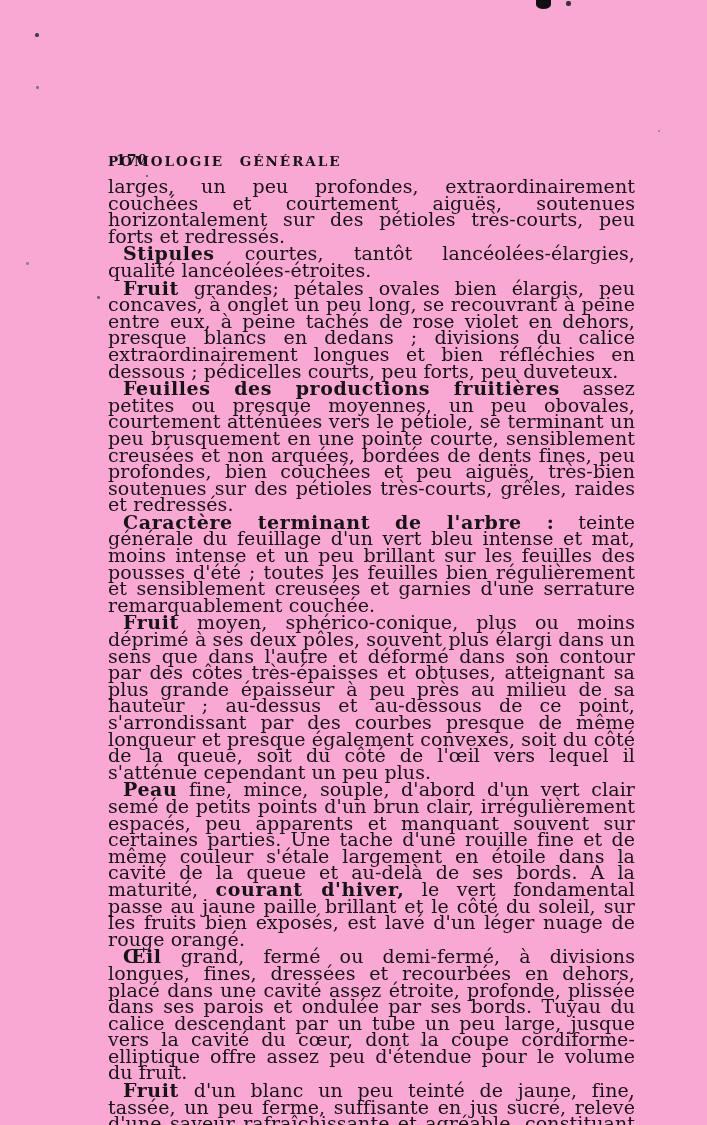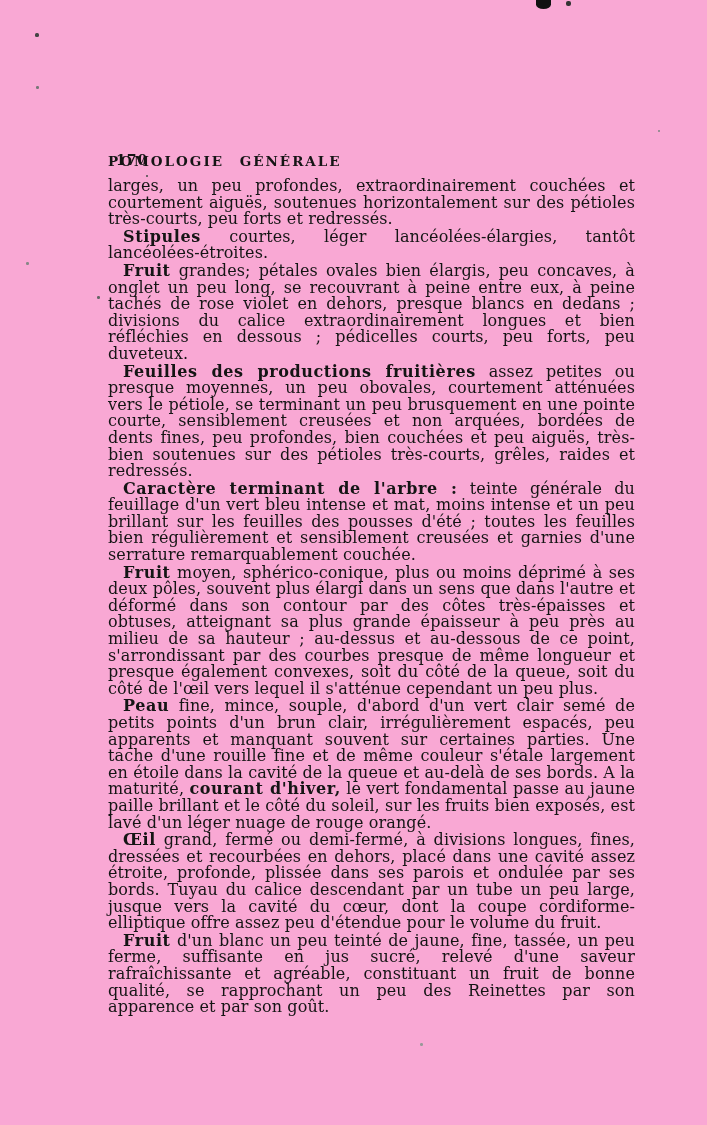--- a/index.html
+++ b/index.html
@@ -44,21 +44,21 @@
   }
   .text-block {
     position: absolute;
     left: 108px;
     top: 178px;
     width: 527px;
   }
   .para {
     margin: 0;
     padding: 0 0 1px 0;
-    font-size: 16px;
+    font-size: 19px;
     line-height: 16.6px;
     text-align: justify;
     letter-spacing: 0.1px;
   }
   .para.indent {
     text-indent: 15px;
   }
   .lead {
     font-weight: bold;
     letter-spacing: 0.6px;
@@ -94,21 +94,21 @@
   <div class="speck s8"></div>
   <div class="speck s9"></div>
 
   <div class="running-head">
     <span class="page-number">170</span>
     <span class="running-title">POMOLOGIE GÉNÉRALE</span>
   </div>
 
   <div class="text-block">
       <p class="para"><span>larges, un peu profondes, extraordinairement couchées et courtement aiguës, soutenues horizontalement sur des pétioles très-courts, peu forts et redressés.</span></p>
-      <p class="para indent"><span class="lead">Stipules</span><span> courtes, léger lancéolées-élargies, tantôt lancéolées-étroites.</span></p>
+      <p class="para indent"><span class="lead">Stipules</span><span> courtes, tantôt lancéolées-élargies, qualité lancéolées-étroites.</span></p>
       <p class="para indent"><span class="lead">Fruit</span><span> grandes; pétales ovales bien élargis, peu concaves, à onglet un peu long, se recouvrant à peine entre eux, à peine tachés de rose violet en dehors, presque blancs en dedans ; divisions du calice extraordinairement longues et bien réfléchies en dessous ; pédicelles courts, peu forts, peu duveteux.</span></p>
       <p class="para indent"><span class="lead">Feuilles des productions fruitières</span><span> assez petites ou presque moyennes, un peu obovales, courtement atténuées vers le pétiole, se terminant un peu brusquement en une pointe courte, sensiblement creusées et non arquées, bordées de dents fines, peu profondes, bien couchées et peu aiguës, très-bien soutenues sur des pétioles très-courts, grêles, raides et redressés.</span></p>
       <p class="para indent"><span class="lead">Caractère terminant de l'arbre :</span><span> teinte générale du feuillage d'un vert bleu intense et mat, moins intense et un peu brillant sur les feuilles des pousses d'été ; toutes les feuilles bien régulièrement et sensiblement creusées et garnies d'une serrature remarquablement couchée.</span></p>
       <p class="para indent"><span class="lead">Fruit</span><span> moyen, sphérico-conique, plus ou moins déprimé à ses deux pôles, souvent plus élargi dans un sens que dans l'autre et déformé dans son contour par des côtes très-épaisses et obtuses, atteignant sa plus grande épaisseur à peu près au milieu de sa hauteur ; au-dessus et au-dessous de ce point, s'arrondissant par des courbes presque de même longueur et presque également convexes, soit du côté de la queue, soit du côté de l'œil vers lequel il s'atténue cependant un peu plus.</span></p>
       <p class="para indent"><span class="lead">Peau</span><span> fine, mince, souple, d'abord d'un vert clair semé de petits points d'un brun clair, irrégulièrement espacés, peu apparents et manquant souvent sur certaines parties. Une tache d'une rouille fine et de même couleur s'étale largement en étoile dans la cavité de la queue et au-delà de ses bords. A la maturité, </span><span class="lead">courant d'hiver,</span><span> le vert fondamental passe au jaune paille brillant et le côté du soleil, sur les fruits bien exposés, est lavé d'un léger nuage de rouge orangé.</span></p>
       <p class="para indent"><span class="lead">Œil</span><span> grand, fermé ou demi-fermé, à divisions longues, fines, dressées et recourbées en dehors, placé dans une cavité assez étroite, profonde, plissée dans ses parois et ondulée par ses bords. Tuyau du calice descendant par un tube un peu large, jusque vers la cavité du cœur, dont la coupe cordiforme-elliptique offre assez peu d'étendue pour le volume du fruit.</span></p>
       <p class="para indent"><span class="lead">Fruit</span><span> d'un blanc un peu teinté de jaune, fine, tassée, un peu ferme, suffisante en jus sucré, relevé d'une saveur rafraîchissante et agréable, constituant un fruit de bonne qualité, se rapprochant un peu des Reinettes par son apparence et par son goût.</span></p>
     </div>
 
 </div>

